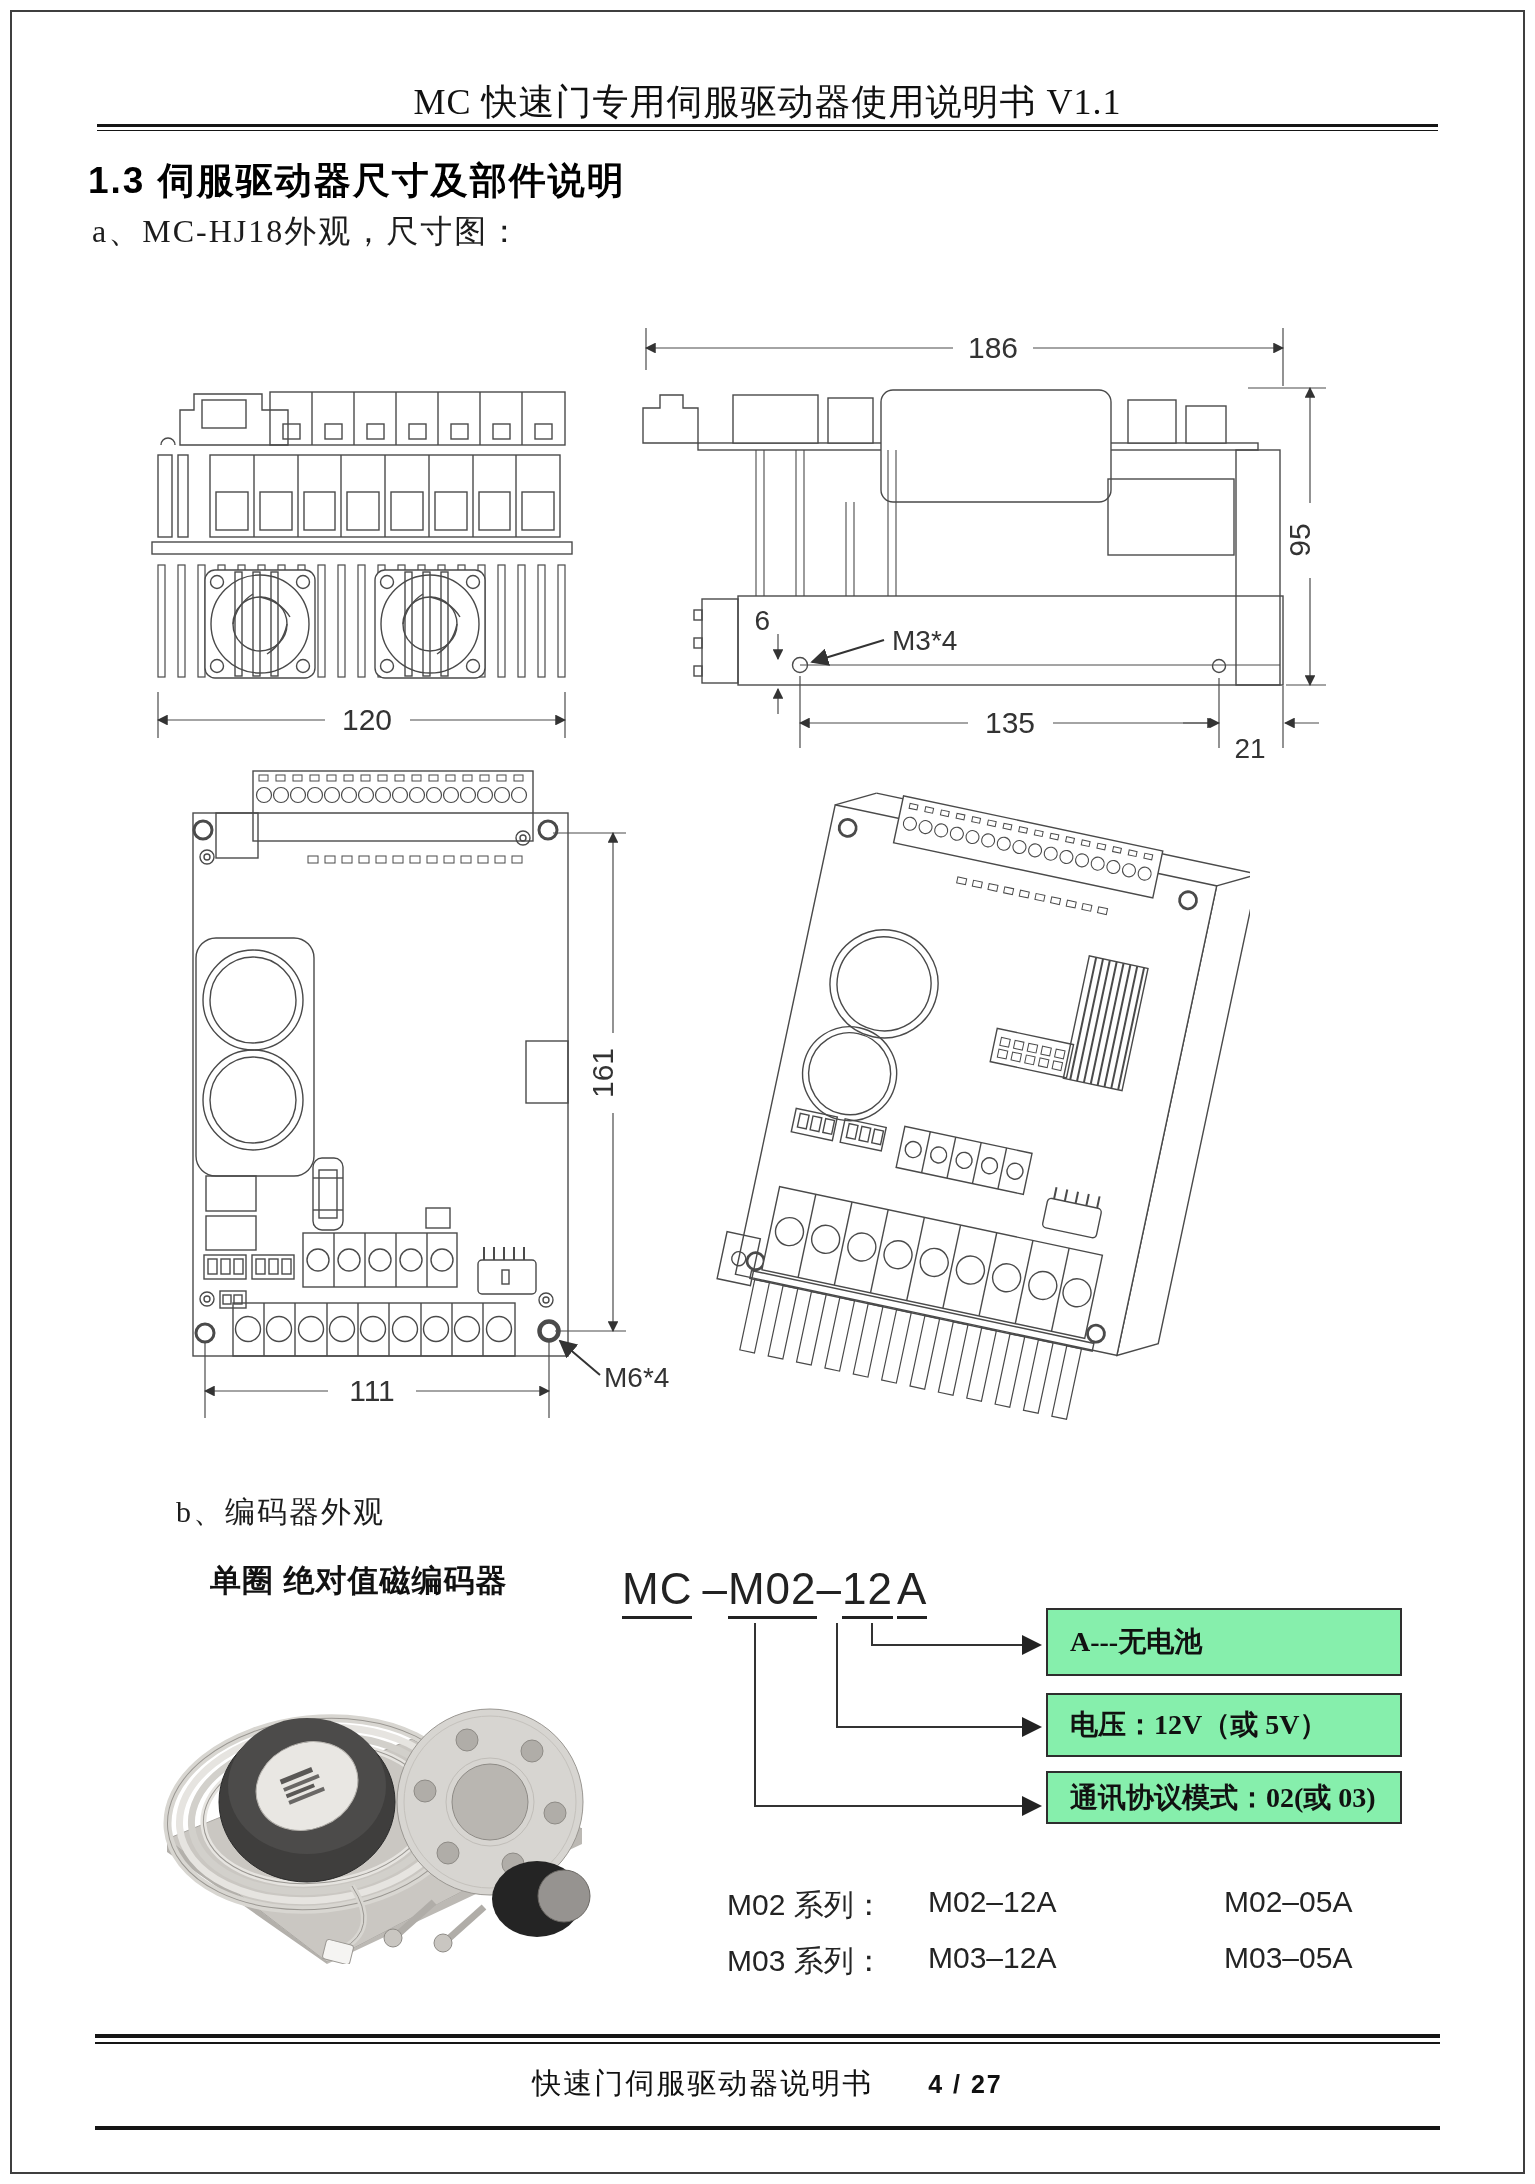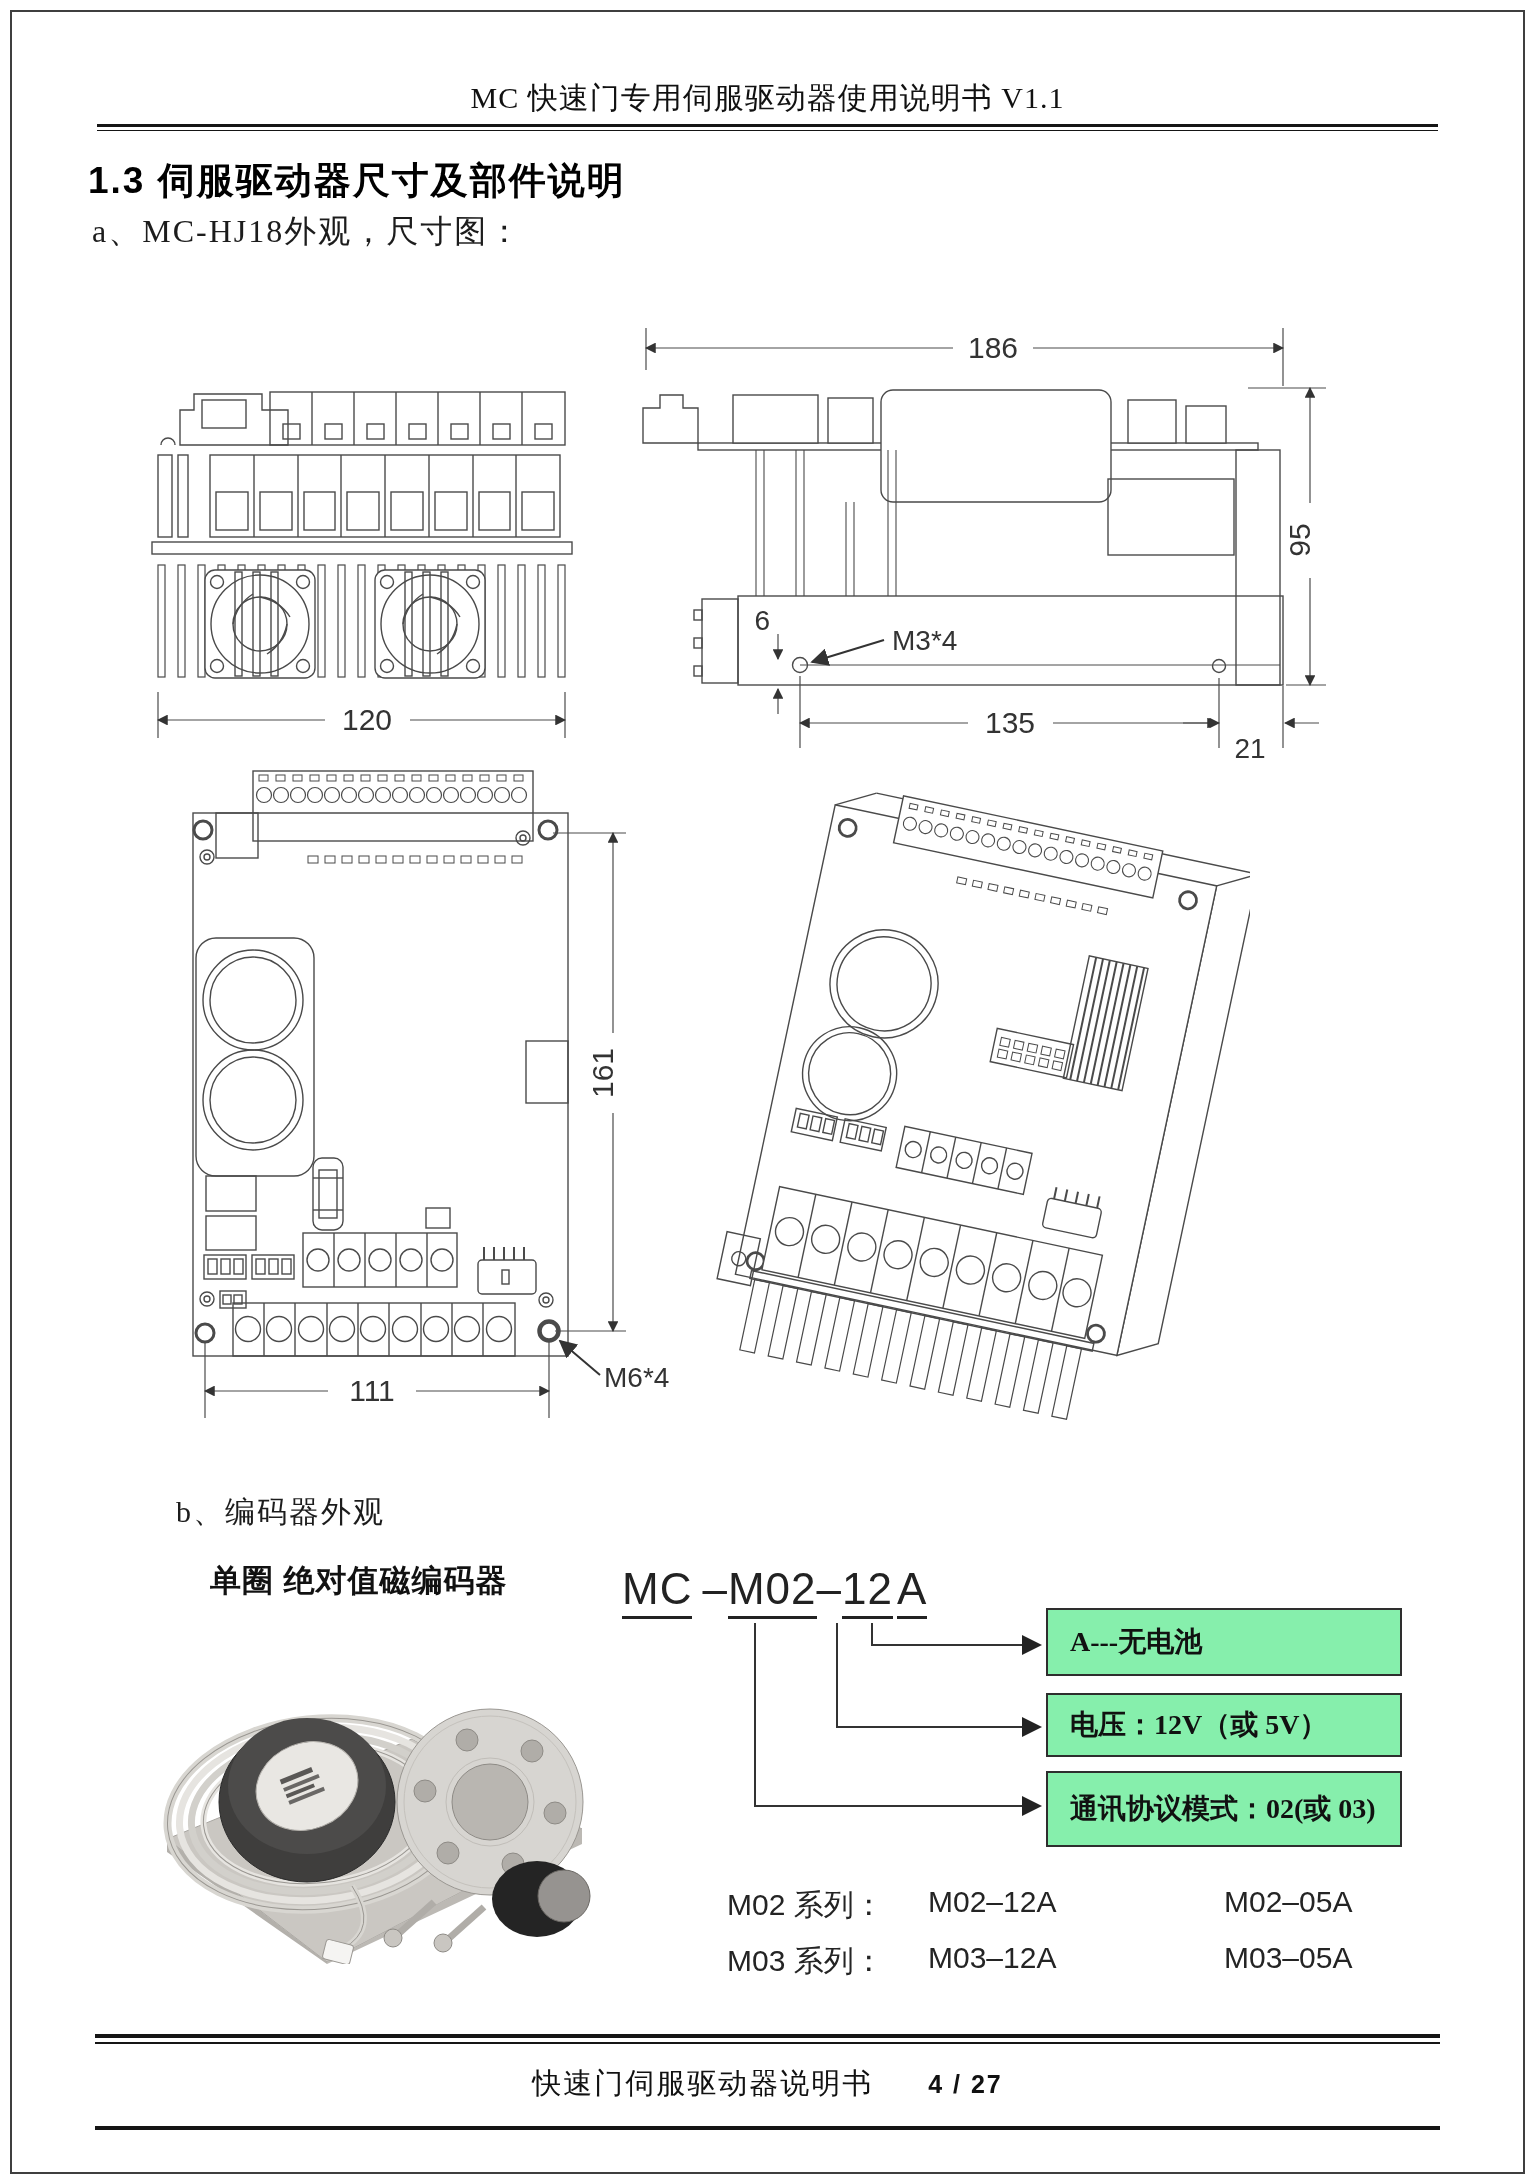--- a/index.html
+++ b/index.html
@@ -3,21 +3,21 @@
 <meta charset="utf-8">
 <style>
   html,body{margin:0;padding:0;background:#ffffff;}
   .page{position:relative;width:1535px;height:2184px;background:#fff;overflow:hidden;
         font-family:"Liberation Sans",sans-serif;color:#1a1a1a;}
   .abs{position:absolute;}
   .serif{font-family:"Liberation Serif",serif;}
   .sans{font-family:"Liberation Sans",sans-serif;}
   .frame{border:2px solid #3f3f3f;}
   .rule{background:#151515;}
-  .hdr{width:100%;text-align:center;font-size:30px;letter-spacing:1px;color:#111;}
+  .hdr{width:100%;text-align:center;font-size:36px;letter-spacing:1px;color:#111;}
   .sec-title{font-size:37px;font-weight:700;color:#000;letter-spacing:2px;}
   .item-line{font-size:32px;color:#1c1c1c;letter-spacing:2px;}
   .caption{font-size:31px;font-weight:700;letter-spacing:1px;color:#111;}
   .model{font-size:44px;color:#222;letter-spacing:1px;white-space:nowrap;}
   .model .u{border-bottom:3px solid #222;padding-bottom:3px;}
   .model .sp{margin-right:10px;}
   .callout{border:2px solid #2e2e2e;background:#86efac;display:flex;align-items:center;
            padding-left:22px;font-family:"Liberation Serif",serif;font-weight:700;
            font-size:28px;color:#111;box-sizing:border-box;width:356px;}
   .series-label,.series-model{font-size:30px;color:#242424;white-space:nowrap;}
@@ -585,21 +585,21 @@
       <polyline points="15,8 15,191 300,191" marker-end="url(#mL)"></polyline>
     </g>
   </svg>
 
   <div class="abs callout" style="left:1046px;top:1608px;height:68px;">
     <span>A---无电池</span>
   </div>
   <div class="abs callout" style="left:1046px;top:1693px;height:64px;">
     <span>电压：12V（或 5V）</span>
   </div>
-  <div class="abs callout" style="left:1046px;top:1771px;height:76px;">
+  <div class="abs callout" style="left:1046px;top:1771px;height:53px;">
     <span>通讯协议模式：02(或 03)</span>
   </div>
 
   <svg class="abs" style="left:112px;top:1634px;" width="495" height="330" viewBox="0 0 495 330">
     <rect x="0" y="0" width="495" height="330" fill="#ffffff"></rect>
 
     <polygon points="55,205 300,105 470,195 215,328" fill="#cac7c2" stroke="#a8a5a0" stroke-width="1"></polygon>
     <polygon points="55,205 215,328 215,330 55,218" fill="#b3b0ab"></polygon>
     <polygon points="215,328 470,195 470,210 215,330" fill="#bcb9b4"></polygon>
 

